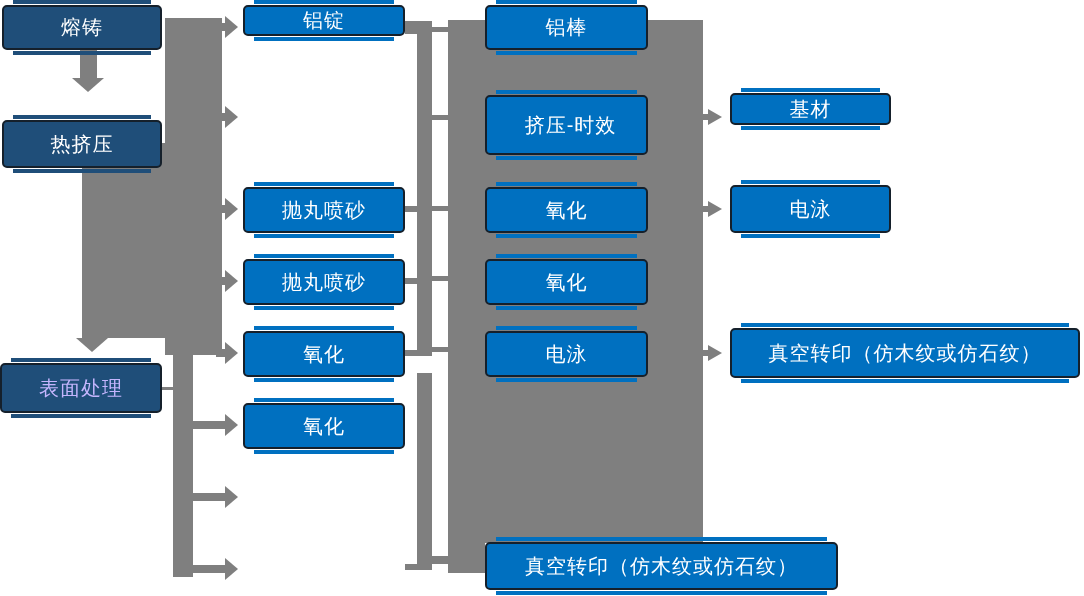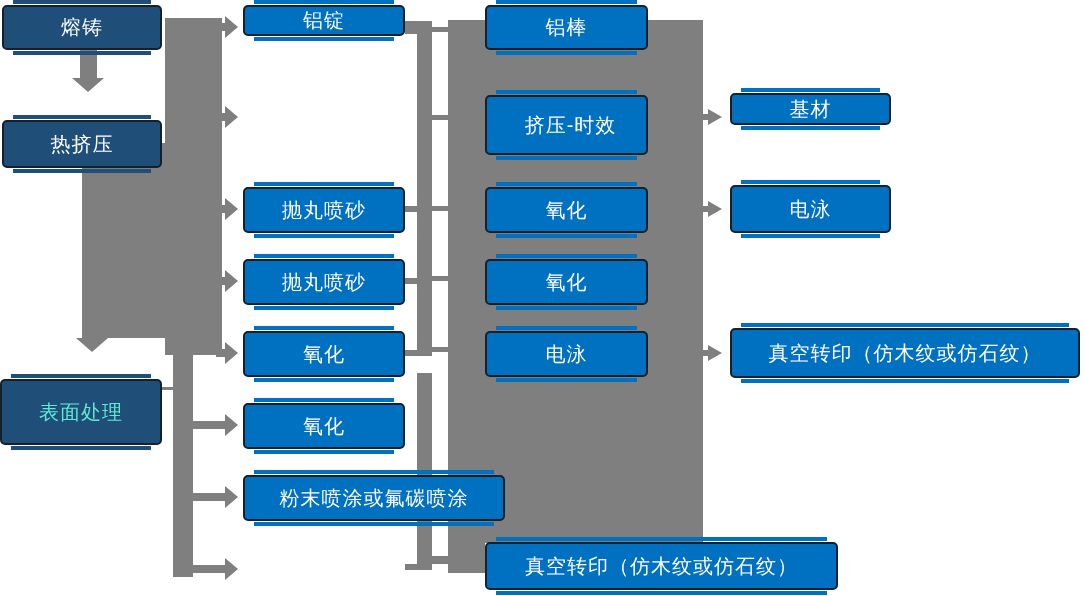--- a/index.html
+++ b/index.html
@@ -92,27 +92,26 @@
     <div class="arrow" style="left: 225px; top: 270px; border-top: 11px solid transparent; border-bottom: 11px solid transparent; border-left: 13px solid rgb(127, 127, 127);"></div>
     <div class="arrow" style="left: 225px; top: 342px; border-top: 11px solid transparent; border-bottom: 11px solid transparent; border-left: 13px solid rgb(127, 127, 127);"></div>
     <div class="arrow" style="left: 225px; top: 414px; border-top: 11px solid transparent; border-bottom: 11px solid transparent; border-left: 13px solid rgb(127, 127, 127);"></div>
     <div class="arrow" style="left: 225px; top: 486px; border-top: 11px solid transparent; border-bottom: 11px solid transparent; border-left: 13px solid rgb(127, 127, 127);"></div>
     <div class="arrow" style="left: 225px; top: 558px; border-top: 11px solid transparent; border-bottom: 11px solid transparent; border-left: 13px solid rgb(127, 127, 127);"></div>
     <div class="arrow" style="left: 708px; top: 109px; border-top: 8px solid transparent; border-bottom: 8px solid transparent; border-left: 14px solid rgb(127, 127, 127);"></div>
     <div class="arrow" style="left: 708px; top: 201px; border-top: 8px solid transparent; border-bottom: 8px solid transparent; border-left: 14px solid rgb(127, 127, 127);"></div>
     <div class="arrow" style="left: 708px; top: 345px; border-top: 8px solid transparent; border-bottom: 8px solid transparent; border-left: 14px solid rgb(127, 127, 127);"></div>
     <div class="node" style="left: 2px; top: 5px; width: 160px; height: 45px; --fill: #1F4E79; border-color: rgb(21, 32, 43); color: rgb(255, 255, 255);">熔铸</div>
     <div class="node" style="left: 2px; top: 93px; width: 160px; height: 48px; --fill: #1F4E79; border-color: rgb(21, 32, 43); color: rgb(255, 255, 255); margin-top: 27px;">热挤压</div>
-    <div class="node" style="left: 0px; top: 379px; width: 162px; height: 66px; --fill: #1F4E79; border-color: rgb(21, 32, 43); color: #5eead4;">表面处理</div>
+    <div class="node" style="left: 0px; top: 363px; width: 162px; height: 50px; --fill: #1F4E79; border-color: rgb(21, 32, 43); color: #c4b5fd;">表面处理</div>
     <div class="node" style="left: 243px; top: 5px; width: 162px; height: 31px; --fill: #0070C0; border-color: rgb(21, 32, 43); color: rgb(255, 255, 255);">铝锭</div>
     <div class="node" style="left: 243px; top: 187px; width: 162px; height: 46px; --fill: #0070C0; border-color: rgb(21, 32, 43); color: rgb(255, 255, 255);">抛丸喷砂</div>
     <div class="node" style="left: 243px; top: 259px; width: 162px; height: 46px; --fill: #0070C0; border-color: rgb(21, 32, 43); color: rgb(255, 255, 255);">抛丸喷砂</div>
     <div class="node" style="left: 243px; top: 331px; width: 162px; height: 46px; --fill: #0070C0; border-color: rgb(21, 32, 43); color: rgb(255, 255, 255);">氧化</div>
     <div class="node" style="left: 243px; top: 403px; width: 162px; height: 46px; --fill: #0070C0; border-color: rgb(21, 32, 43); color: rgb(255, 255, 255);">氧化</div>
-    <div class="node" style="left: 243px; top: 475px; width: 262px; height: 46px; --fill: #0070C0; border-color: rgb(21, 32, 43); color: rgb(255, 255, 255);">粉末喷涂或氟碳喷涂</div>
     <div class="node" style="left: 485px; top: 5px; width: 163px; height: 45px; --fill: #0070C0; border-color: rgb(21, 32, 43); color: rgb(255, 255, 255);">铝棒</div>
     <div class="node" style="left: 485px; top: 95px; width: 163px; height: 60px; --fill: #0070C0; border-color: rgb(21, 32, 43); color: rgb(255, 255, 255); padding-left: 8px;">挤压-时效</div>
     <div class="node" style="left: 485px; top: 187px; width: 163px; height: 46px; --fill: #0070C0; border-color: rgb(21, 32, 43); color: rgb(255, 255, 255);">氧化</div>
     <div class="node" style="left: 485px; top: 259px; width: 163px; height: 46px; --fill: #0070C0; border-color: rgb(21, 32, 43); color: rgb(255, 255, 255);">氧化</div>
     <div class="node" style="left: 485px; top: 331px; width: 163px; height: 46px; --fill: #0070C0; border-color: rgb(21, 32, 43); color: rgb(255, 255, 255);">电泳</div>
     <div class="node" style="left: 485px; top: 542px; width: 353px; height: 48px; --fill: #0070C0; border-color: rgb(21, 32, 43); color: rgb(255, 255, 255);">真空转印（仿木纹或仿石纹）</div>
     <div class="node" style="left: 730px; top: 93px; width: 161px; height: 32px; --fill: #0070C0; border-color: rgb(21, 32, 43); color: rgb(255, 255, 255);">基材</div>
     <div class="node" style="left: 730px; top: 185px; width: 161px; height: 48px; --fill: #0070C0; border-color: rgb(21, 32, 43); color: rgb(255, 255, 255);">电泳</div>
     <div class="node" style="left: 730px; top: 328px; width: 350px; height: 50px; --fill: #0070C0; border-color: rgb(21, 32, 43); color: rgb(255, 255, 255);">真空转印（仿木纹或仿石纹）</div>
   </div>

